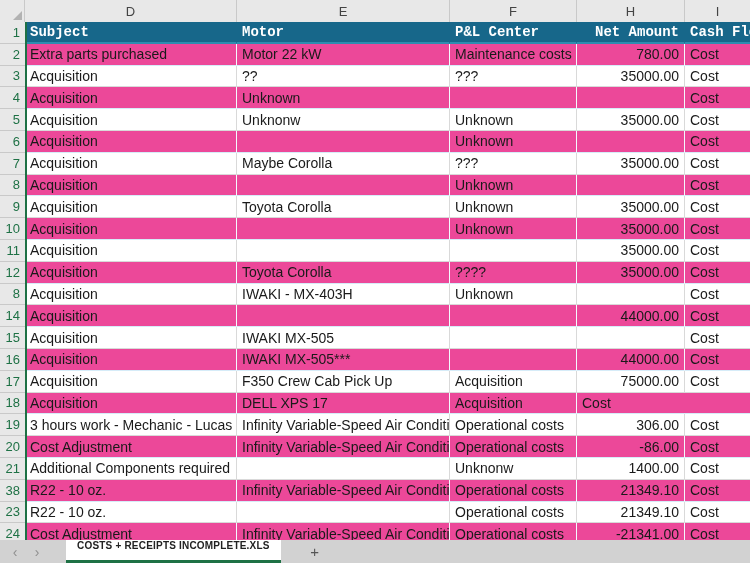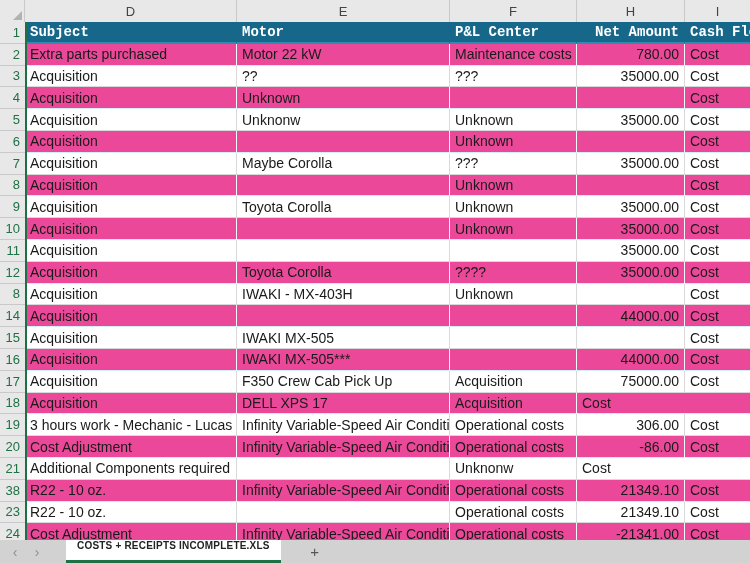--- a/index.html
+++ b/index.html
@@ -221,20 +221,21 @@
         <div class="cell c1">Infinity Variable-Speed Air Conditio</div>
         <div class="cell c2">Operational costs</div>
         <div class="cell c3 num">-86.00</div>
         <div class="cell c4">Cost</div>
       </div>
       <div class="row">
         <div class="rownum">21</div>
         <div class="cell c0">Additional Components required</div>
         <div class="cell c1"></div>
         <div class="cell c2">Unknonw</div>
+        <div class="cell c3 num">1400.00</div>
         <div class="cell c4">Cost</div>
       </div>
       <div class="row blue">
         <div class="rownum">38</div>
         <div class="cell c0">R22 - 10 oz.</div>
         <div class="cell c1">Infinity Variable-Speed Air Conditio</div>
         <div class="cell c2">Operational costs</div>
         <div class="cell c3 num">21349.10</div>
         <div class="cell c4">Cost</div>
       </div>

